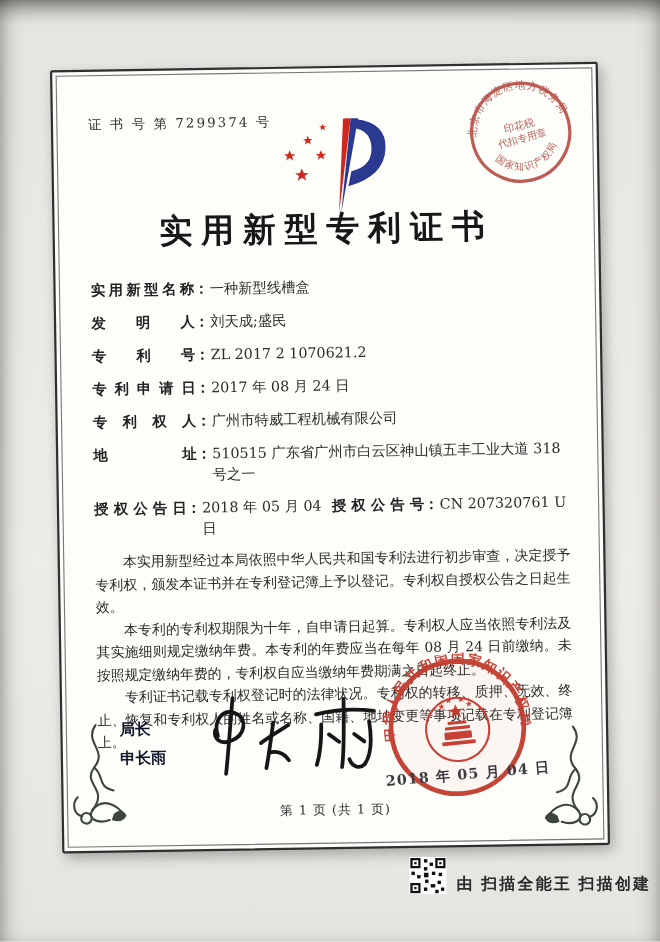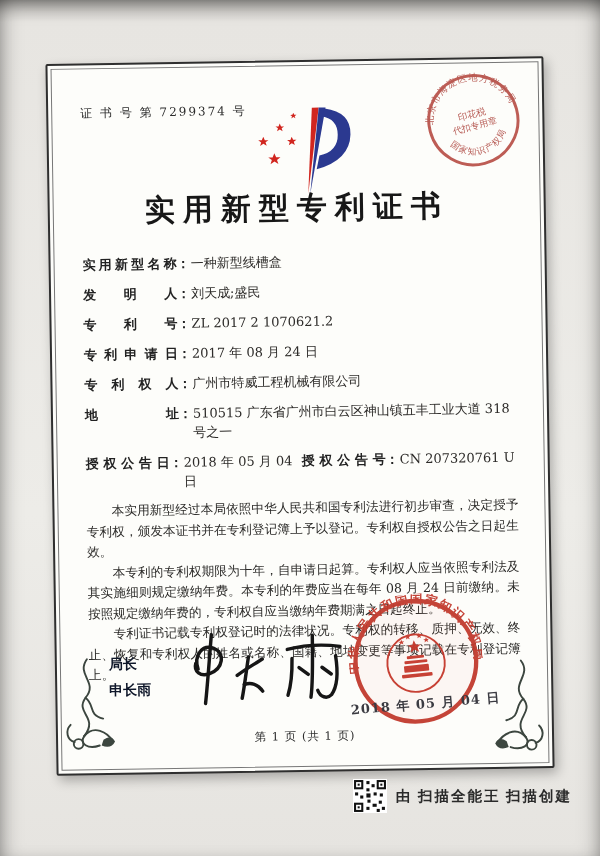--- a/index.html
+++ b/index.html
@@ -62,22 +62,22 @@
     font-size:13px;font-weight:700;letter-spacing:1px;color:#3b3b42;transform:rotate(-4deg);
   }
   .page-footer{
     position:absolute;left:0;bottom:26px;width:100%;text-align:center;
     font-size:11.5px;color:#2c2c2c;letter-spacing:1px;
   }
   .flourish{position:absolute;width:58px;height:96px;}
   .flourish-bl{left:3px;top:592px;}
   .flourish-br{right:3px;top:600px;transform:scaleX(-1);}
   .scan-footer{
-    position:absolute;right:28px;top:779px;display:flex;align-items:center;gap:9px;
-    font-family:Liberation Serif, serif;
+    position:absolute;right:8px;top:779px;display:flex;align-items:flex-end;gap:9px;
+    font-family:Liberation Sans, sans-serif;
   }
   .scan-text{font-size:14.5px;font-weight:700;color:#2a2a2a;letter-spacing:2px;}
   .qr{width:34px;height:34px;}
 </style>
 </head>
 <body>
 
 <div class="photo">
 
   <div class="cert">

